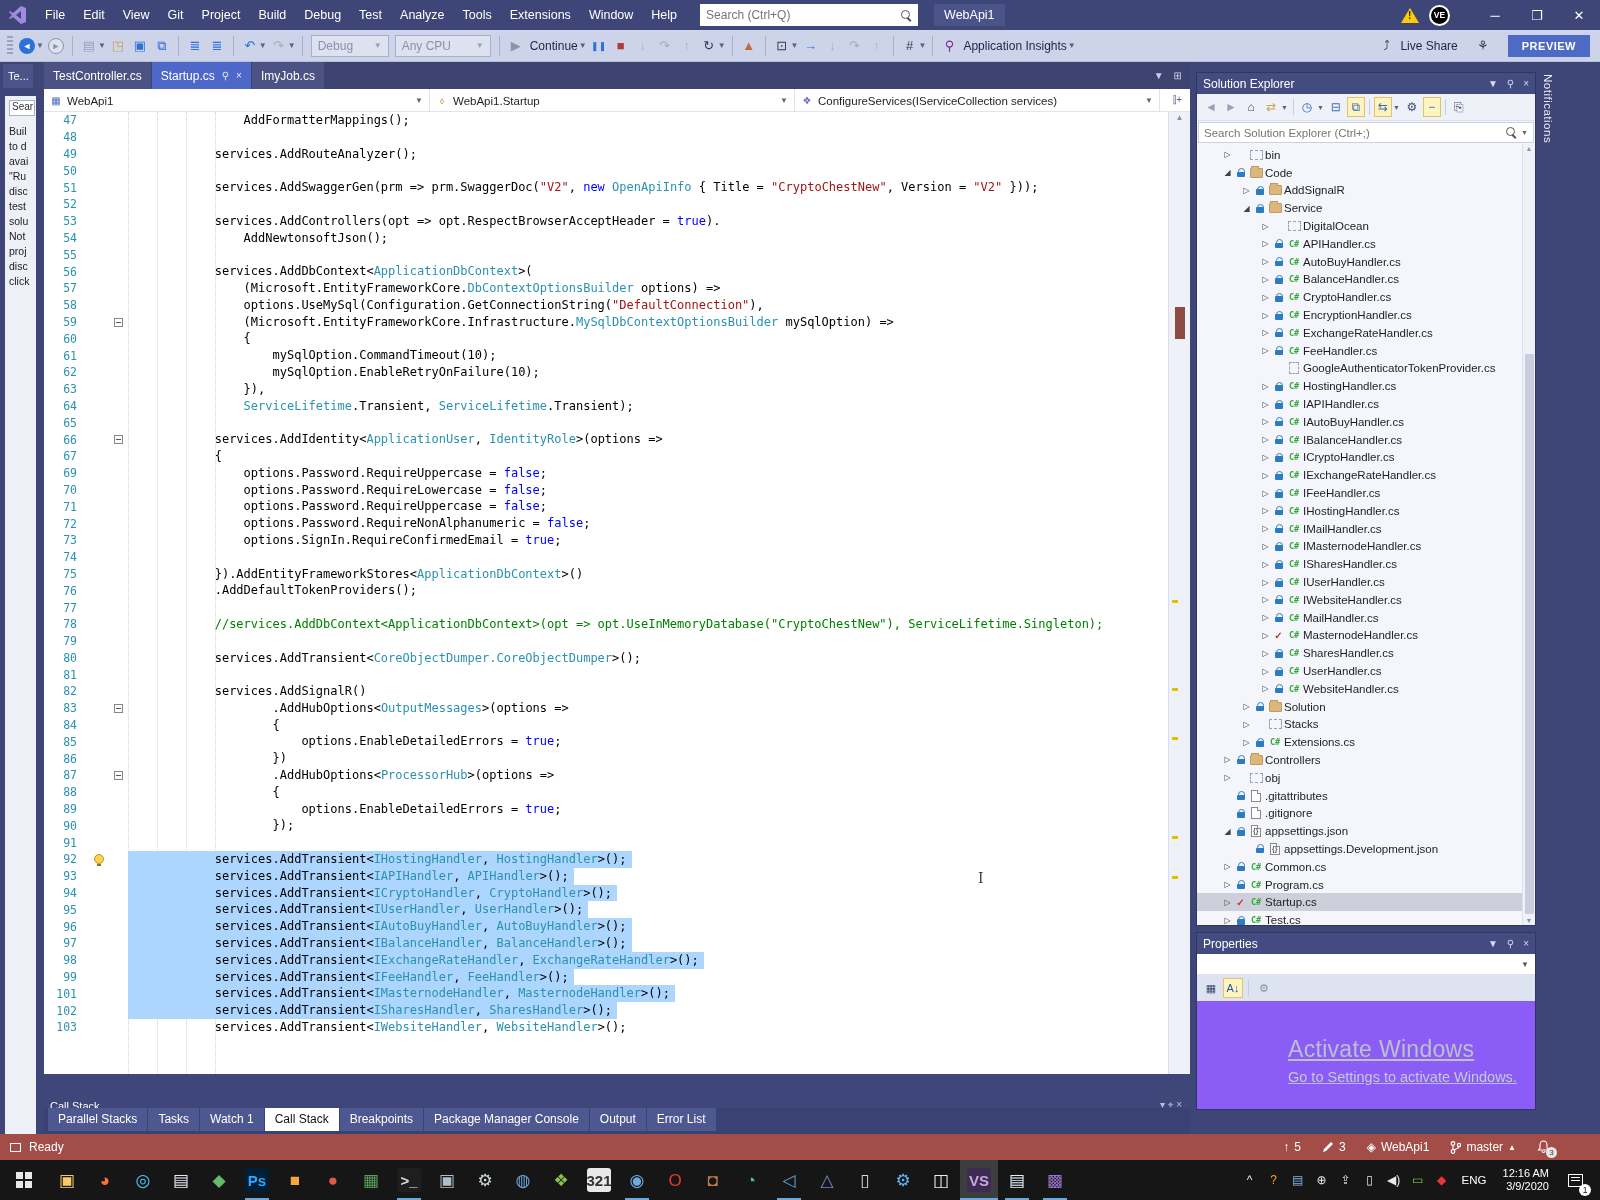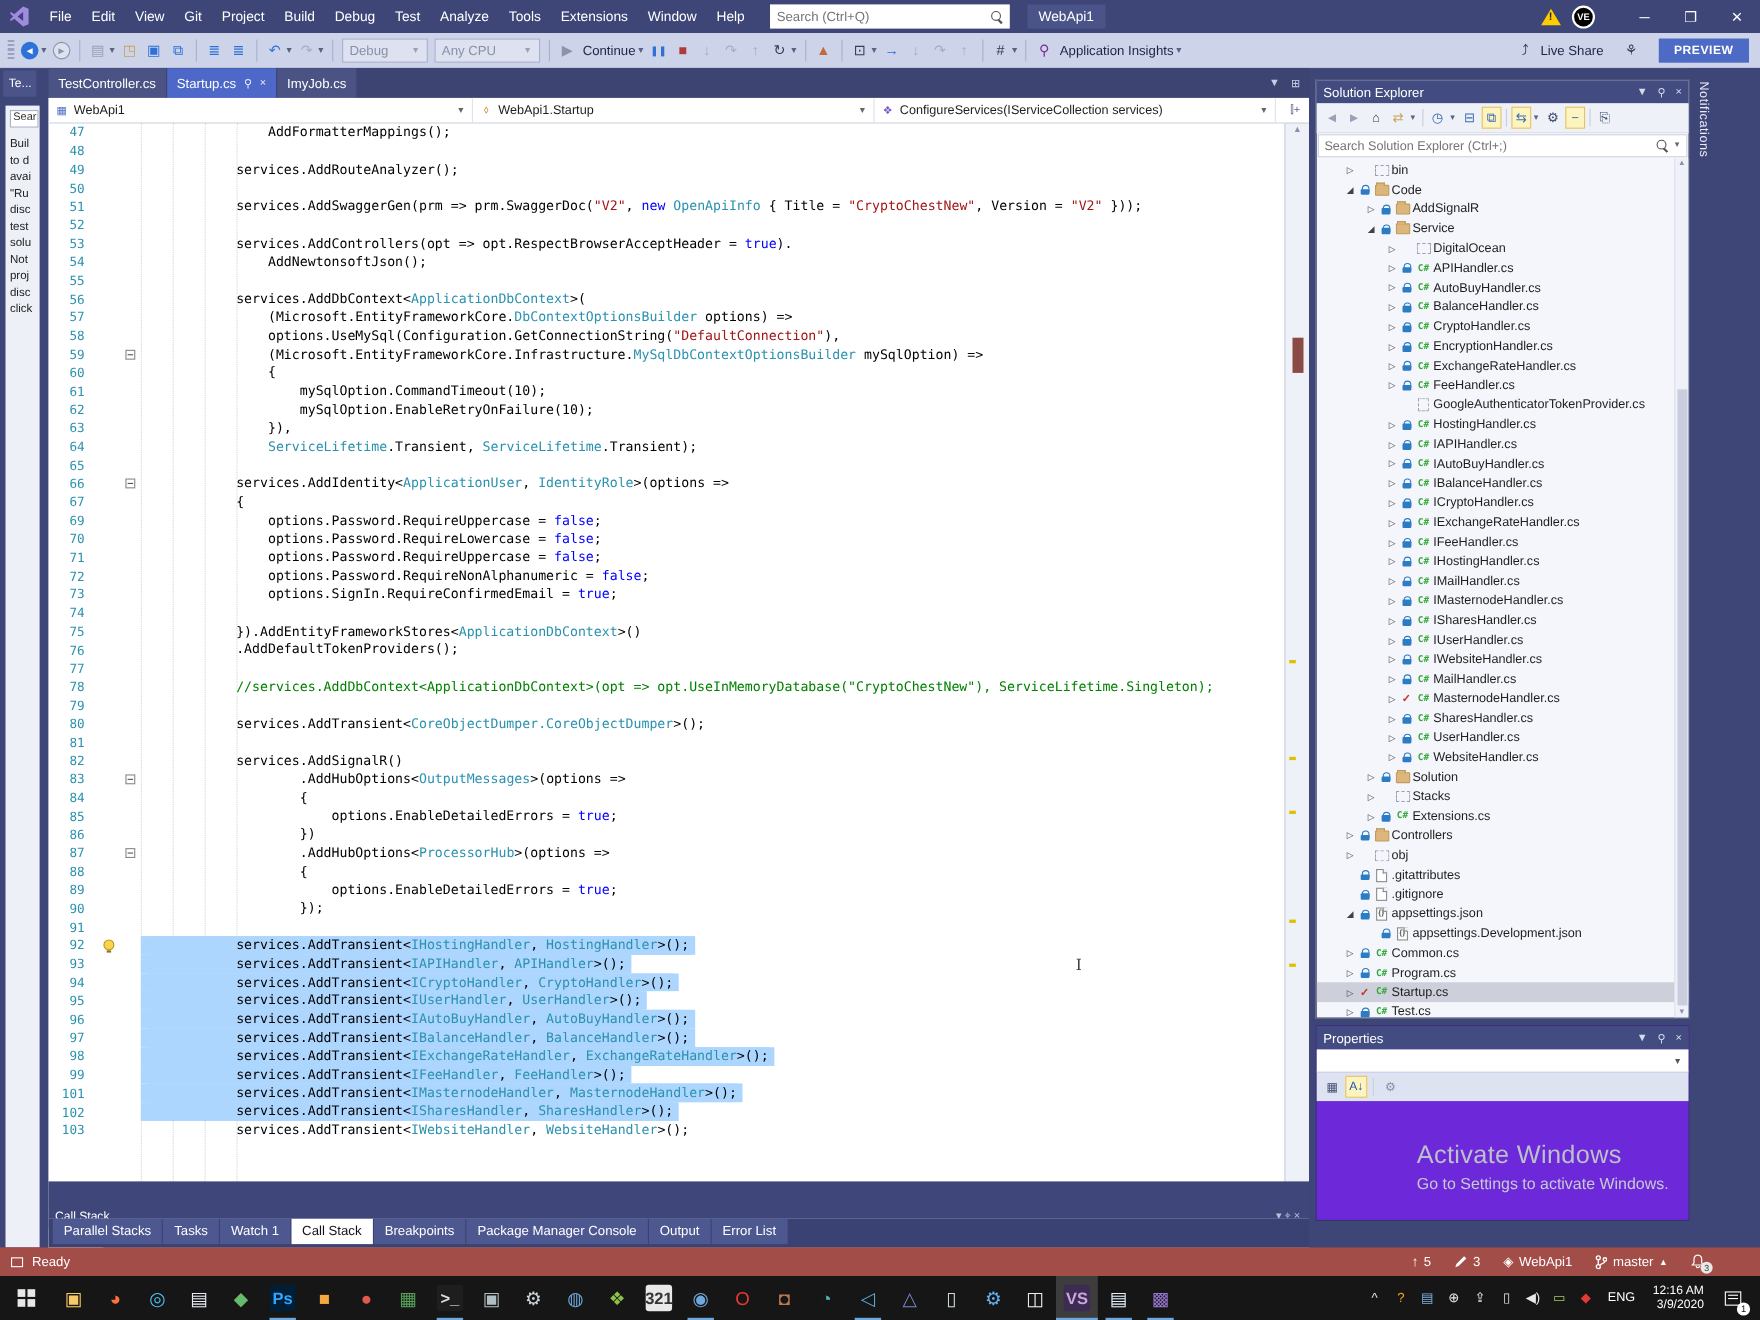--- a/index.html
+++ b/index.html
@@ -163,34 +163,34 @@
   .fdoc { width:10px; height:12px; background:#fff; border:1px solid #8A8A8A; position:relative; }
   .fdoc::after { content:""; position:absolute; right:-1px; top:-1px; width:3px; height:3px; background:#EFF1F8;
     border-left:1px solid #8A8A8A; border-bottom:1px solid #8A8A8A; }
   .fjson { position:relative; } .fjson::before { content:"{}"; position:absolute; left:1px; top:1px;
     font-size:7px; color:#555; font-weight:bold; }
   #se-scroll { position:absolute; right:0; top:0; width:13px; bottom:0; background:#EFF1F8;
     border-left:1px solid #DDE0EC; }
   #se-scroll .arr { position:absolute; width:100%; text-align:center; font-size:7px; color:#8A90AC; }
   #se-thumb { position:absolute; left:2px; width:9px; top:210px; height:560px; background:#C9CDDE; }
 
-  #props-panel { position:absolute; left:6px; top:870px; width:340px; height:178px; background:#6d28d9;
+  #props-panel { position:absolute; left:6px; top:870px; width:340px; height:178px; background:#8b5cf6;
     border:1px solid #30375F; display:flex; flex-direction:column; }
   #props-combo { height:21px; background:#fff; border-bottom:1px solid #DDE0EC; display:flex;
     align-items:center; justify-content:flex-end; padding-right:6px; font-size:8px; color:#555; }
   #props-toolbar { height:26px; background:#DDE3F1; display:flex; align-items:center; padding-left:4px; gap:2px; }
   .pr-ic { min-width:20px; height:20px; display:flex; align-items:center; justify-content:center;
     font-size:11px; color:#3D4B6E; }
   .pr-ic.hl { background:#FDF4BF; border:1px solid #E2C368; color:#2255AA; }
 
   #notifstrip { position:absolute; left:346px; top:0; width:64px; height:1072px; background:#3E4678; }
   #notif-vtext { writing-mode:vertical-rl; color:#E8EAF6; font-size:11.5px; margin:12px 0 0 6px;
     letter-spacing:.5px; }
 
-  #watermark { position:absolute; left:1288px; top:1036px; color:#BCC0CB; }
+  #watermark { position:absolute; left:1288px; top:1036px; color:#BCC0CB;text-decoration:underline; }
   #wm1 { font-size:23px; letter-spacing:.3px; }
   #wm2 { font-size:14.5px; color:#C6CAD4; margin-top:6px; }
 
   
   #statusbar { position:absolute; left:0; top:1134px; width:1600px; height:26px; background:#A24D47;
     color:#fff; display:flex; align-items:center; font-size:12px; padding:0 10px; }
   #sb-left { display:flex; align-items:center; gap:8px; }
   .sb-rect { width:11px; height:9px; border:1.4px solid #fff; display:inline-block; }
   #sb-right { margin-left:auto; display:flex; align-items:center; gap:7px; margin-right:40px; }
   #sb-right .grp { display:flex; align-items:center; gap:5px; margin-left:14px; }

